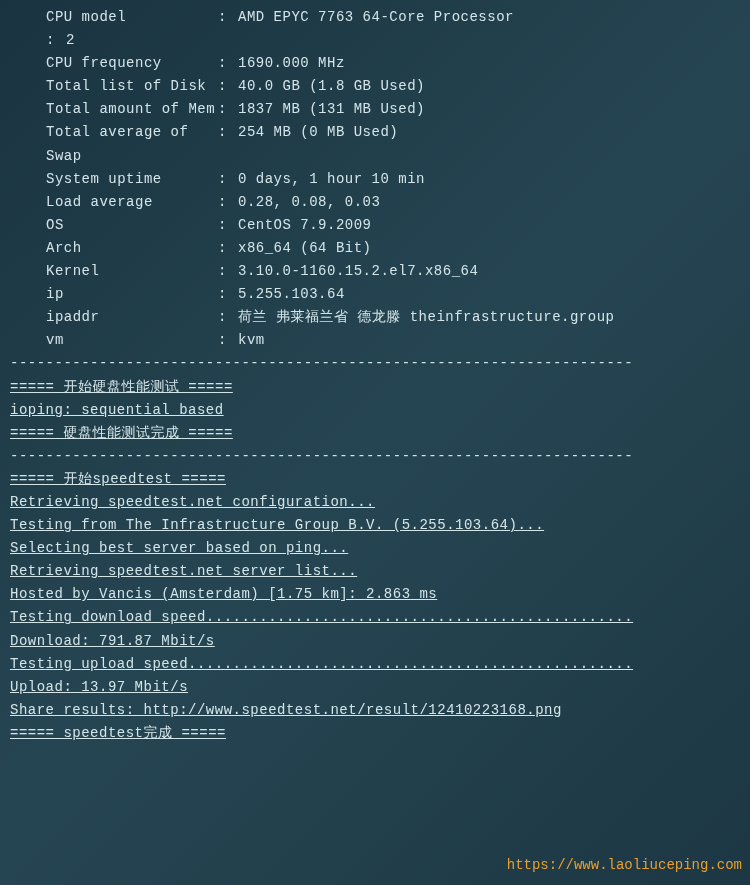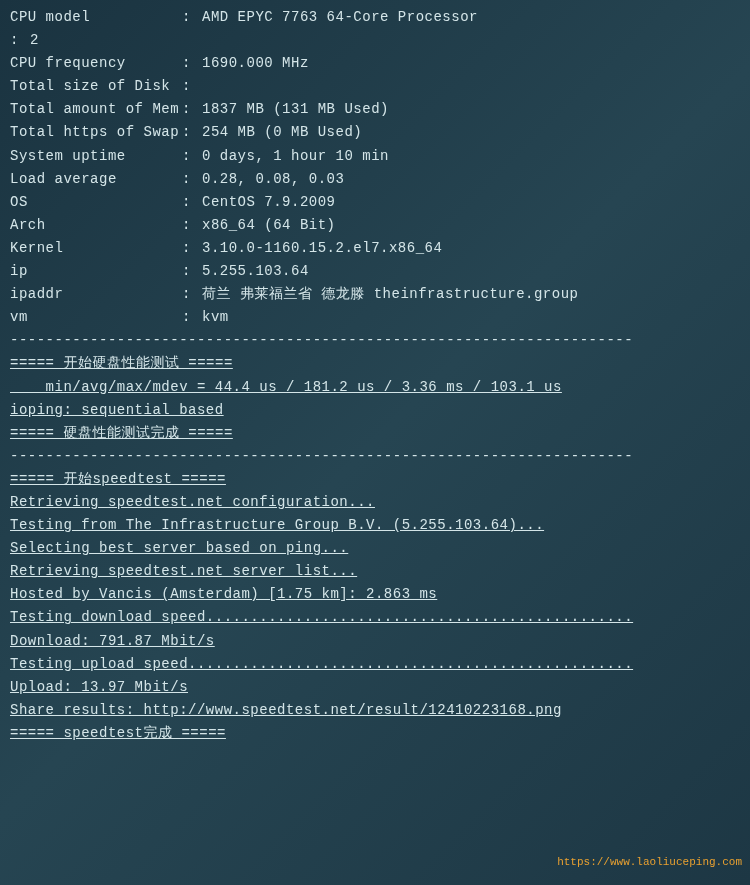--- a/index.html
+++ b/index.html
@@ -19,38 +19,39 @@
       letter-spacing: 0.5px;
       position: relative;
       overflow: hidden;
     }
     .line {
       white-space: pre;
       text-decoration: underline;
     }
     .sysinfo {
       display: flex;
+      margin-left: 36px;
     }
     .label {
       display: inline-block;
       width: 172px;
     }
     .colon {
       display: inline-block;
       width: 20px;
     }
     .sep {
       white-space: pre;
     }
     .watermark-link {
       position: absolute;
-      bottom: 14px;
+      bottom: 8px;
       right: 8px;
       color: #e8a030;
-      font-size: 11px;
+      font-size: 14px;
       letter-spacing: 0px;
     }
   </style>
 </head>
 <body>
 
 <div>
   <div class="sysinfo">
       <span class="label">CPU model</span>
       <span class="colon">: </span>
@@ -59,30 +60,31 @@
   <div class="sysinfo">
       <span class="colon">: </span>
       <span>2</span>
     </div>
   <div class="sysinfo">
       <span class="label">CPU frequency</span>
       <span class="colon">: </span>
       <span>1690.000 MHz</span>
     </div>
   <div class="sysinfo">
-      <span class="label">Total size of Disk</span>
+      <span class="label">Total list of Disk</span>
       <span class="colon">: </span>
+      <span>40.0 GB (1.8 GB Used)</span>
     </div>
   <div class="sysinfo">
       <span class="label">Total amount of Mem</span>
       <span class="colon">: </span>
       <span>1837 MB (131 MB Used)</span>
     </div>
   <div class="sysinfo">
-      <span class="label">Total https of Swap</span>
+      <span class="label">Total average of Swap</span>
       <span class="colon">: </span>
       <span>254 MB (0 MB Used)</span>
     </div>
   <div class="sysinfo">
       <span class="label">System uptime</span>
       <span class="colon">: </span>
       <span>0 days, 1 hour 10 min</span>
     </div>
   <div class="sysinfo">
       <span class="label">Load average</span>
@@ -115,21 +117,20 @@
       <span>荷兰 弗莱福兰省 德龙滕  theinfrastructure.group</span>
     </div>
   <div class="sysinfo">
       <span class="label">vm</span>
       <span class="colon">:</span>
       <span> kvm</span>
     </div>
 
   <div class="sep">----------------------------------------------------------------------</div>
   <div class="line">===== 开始硬盘性能测试 =====</div>
-  <div class="line">    min/avg/max/mdev = 44.4 us / 181.2 us / 3.36 ms / 103.1 us</div>
   <div class="line">ioping: sequential based</div>
   <div class="line">===== 硬盘性能测试完成 =====</div>
 
   <div class="sep">----------------------------------------------------------------------</div>
   <div class="line">===== 开始speedtest =====</div>
   <div class="line">Retrieving speedtest.net configuration...</div>
   <div class="line">Testing from The Infrastructure Group B.V. (5.255.103.64)...</div>
   <div class="line">Selecting best server based on ping...</div>
   <div class="line">Retrieving speedtest.net server list...</div>
   <div class="line">Hosted by Vancis (Amsterdam) [1.75 km]: 2.863 ms</div>

